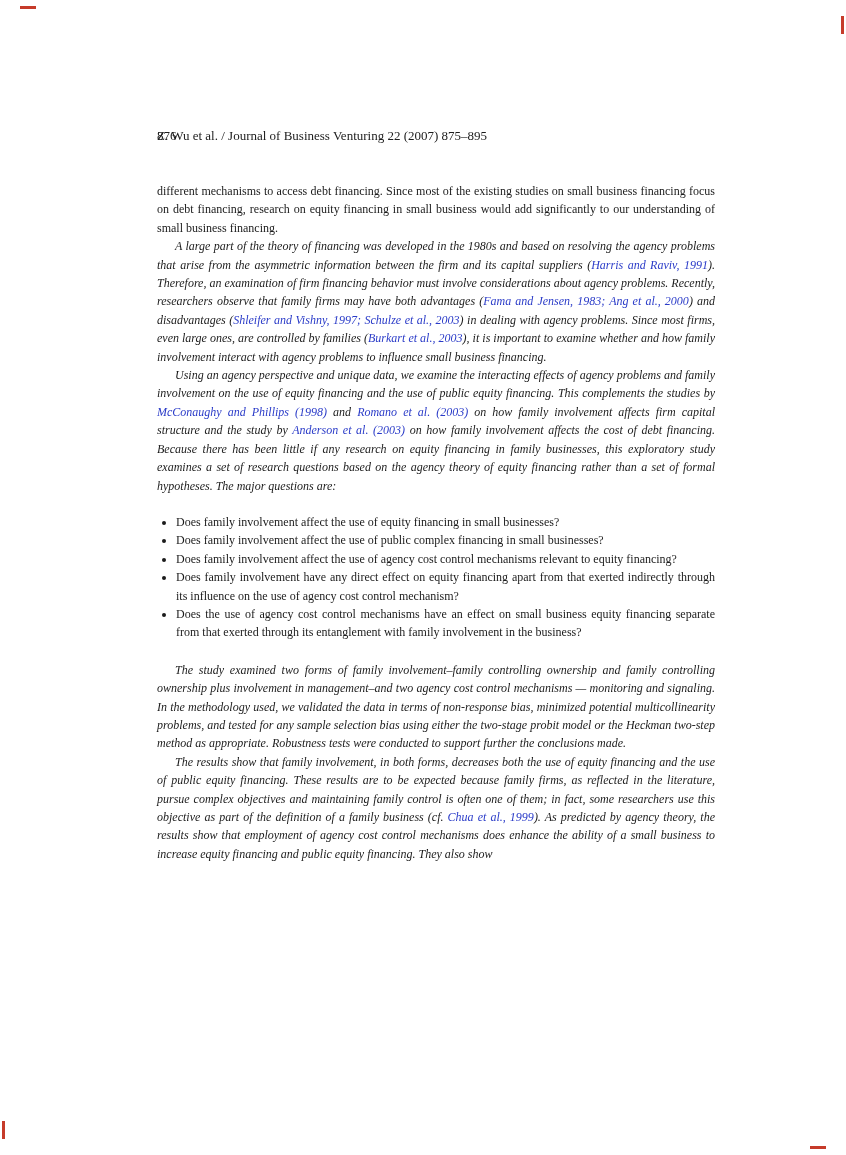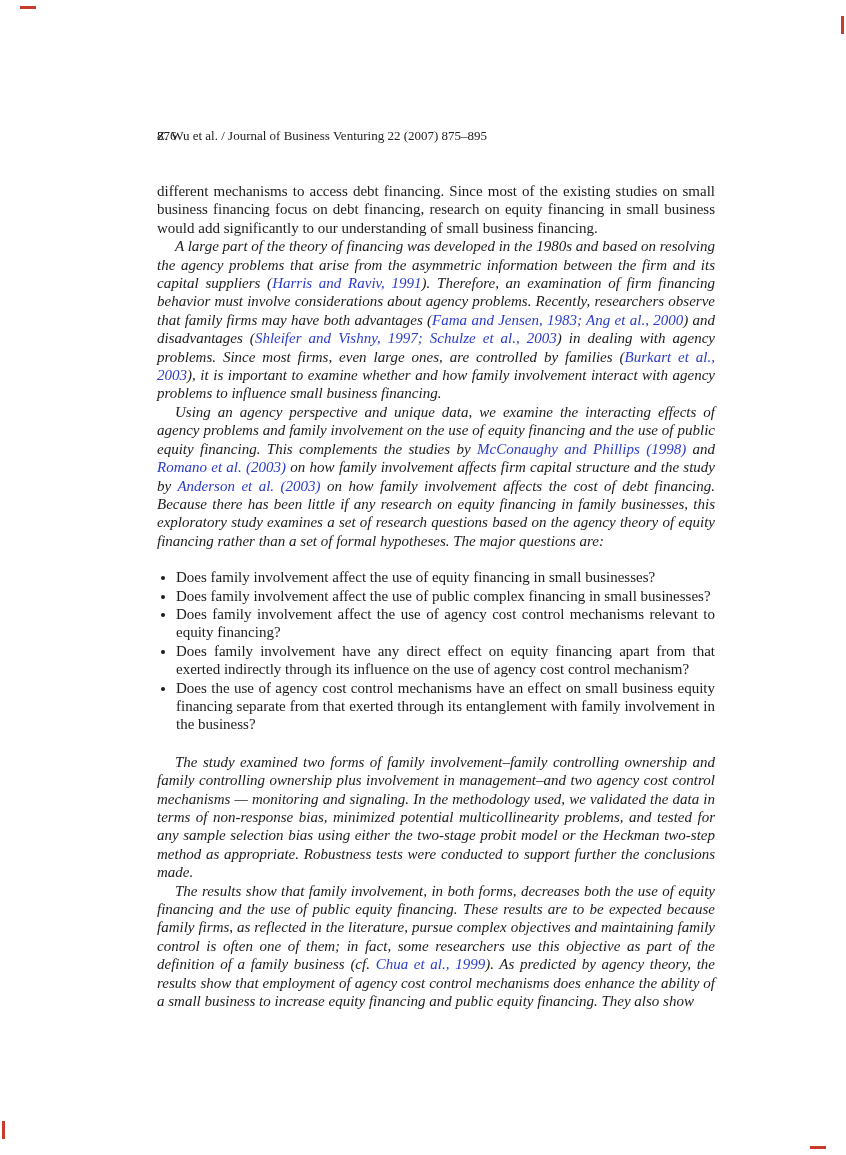--- a/index.html
+++ b/index.html
@@ -38,21 +38,21 @@
     position: absolute;
     left: 0;
     top: 0;
     font-style: normal;
   }
   .running-head {
     display: block;
     text-align: left;
   }
   #body-text {
-    font-size: 15px;
+    font-size: 12px;
     line-height: 18.4px;
     text-align: justify;
   }
   .para { text-align: justify; }
   .para.indent { text-indent: 18px; font-style: italic; }
   ul[data-name="research-question-list"] {
     margin: 18px 0 19px 0;
     padding-left: 19px;
     list-style: disc outside;
   }

